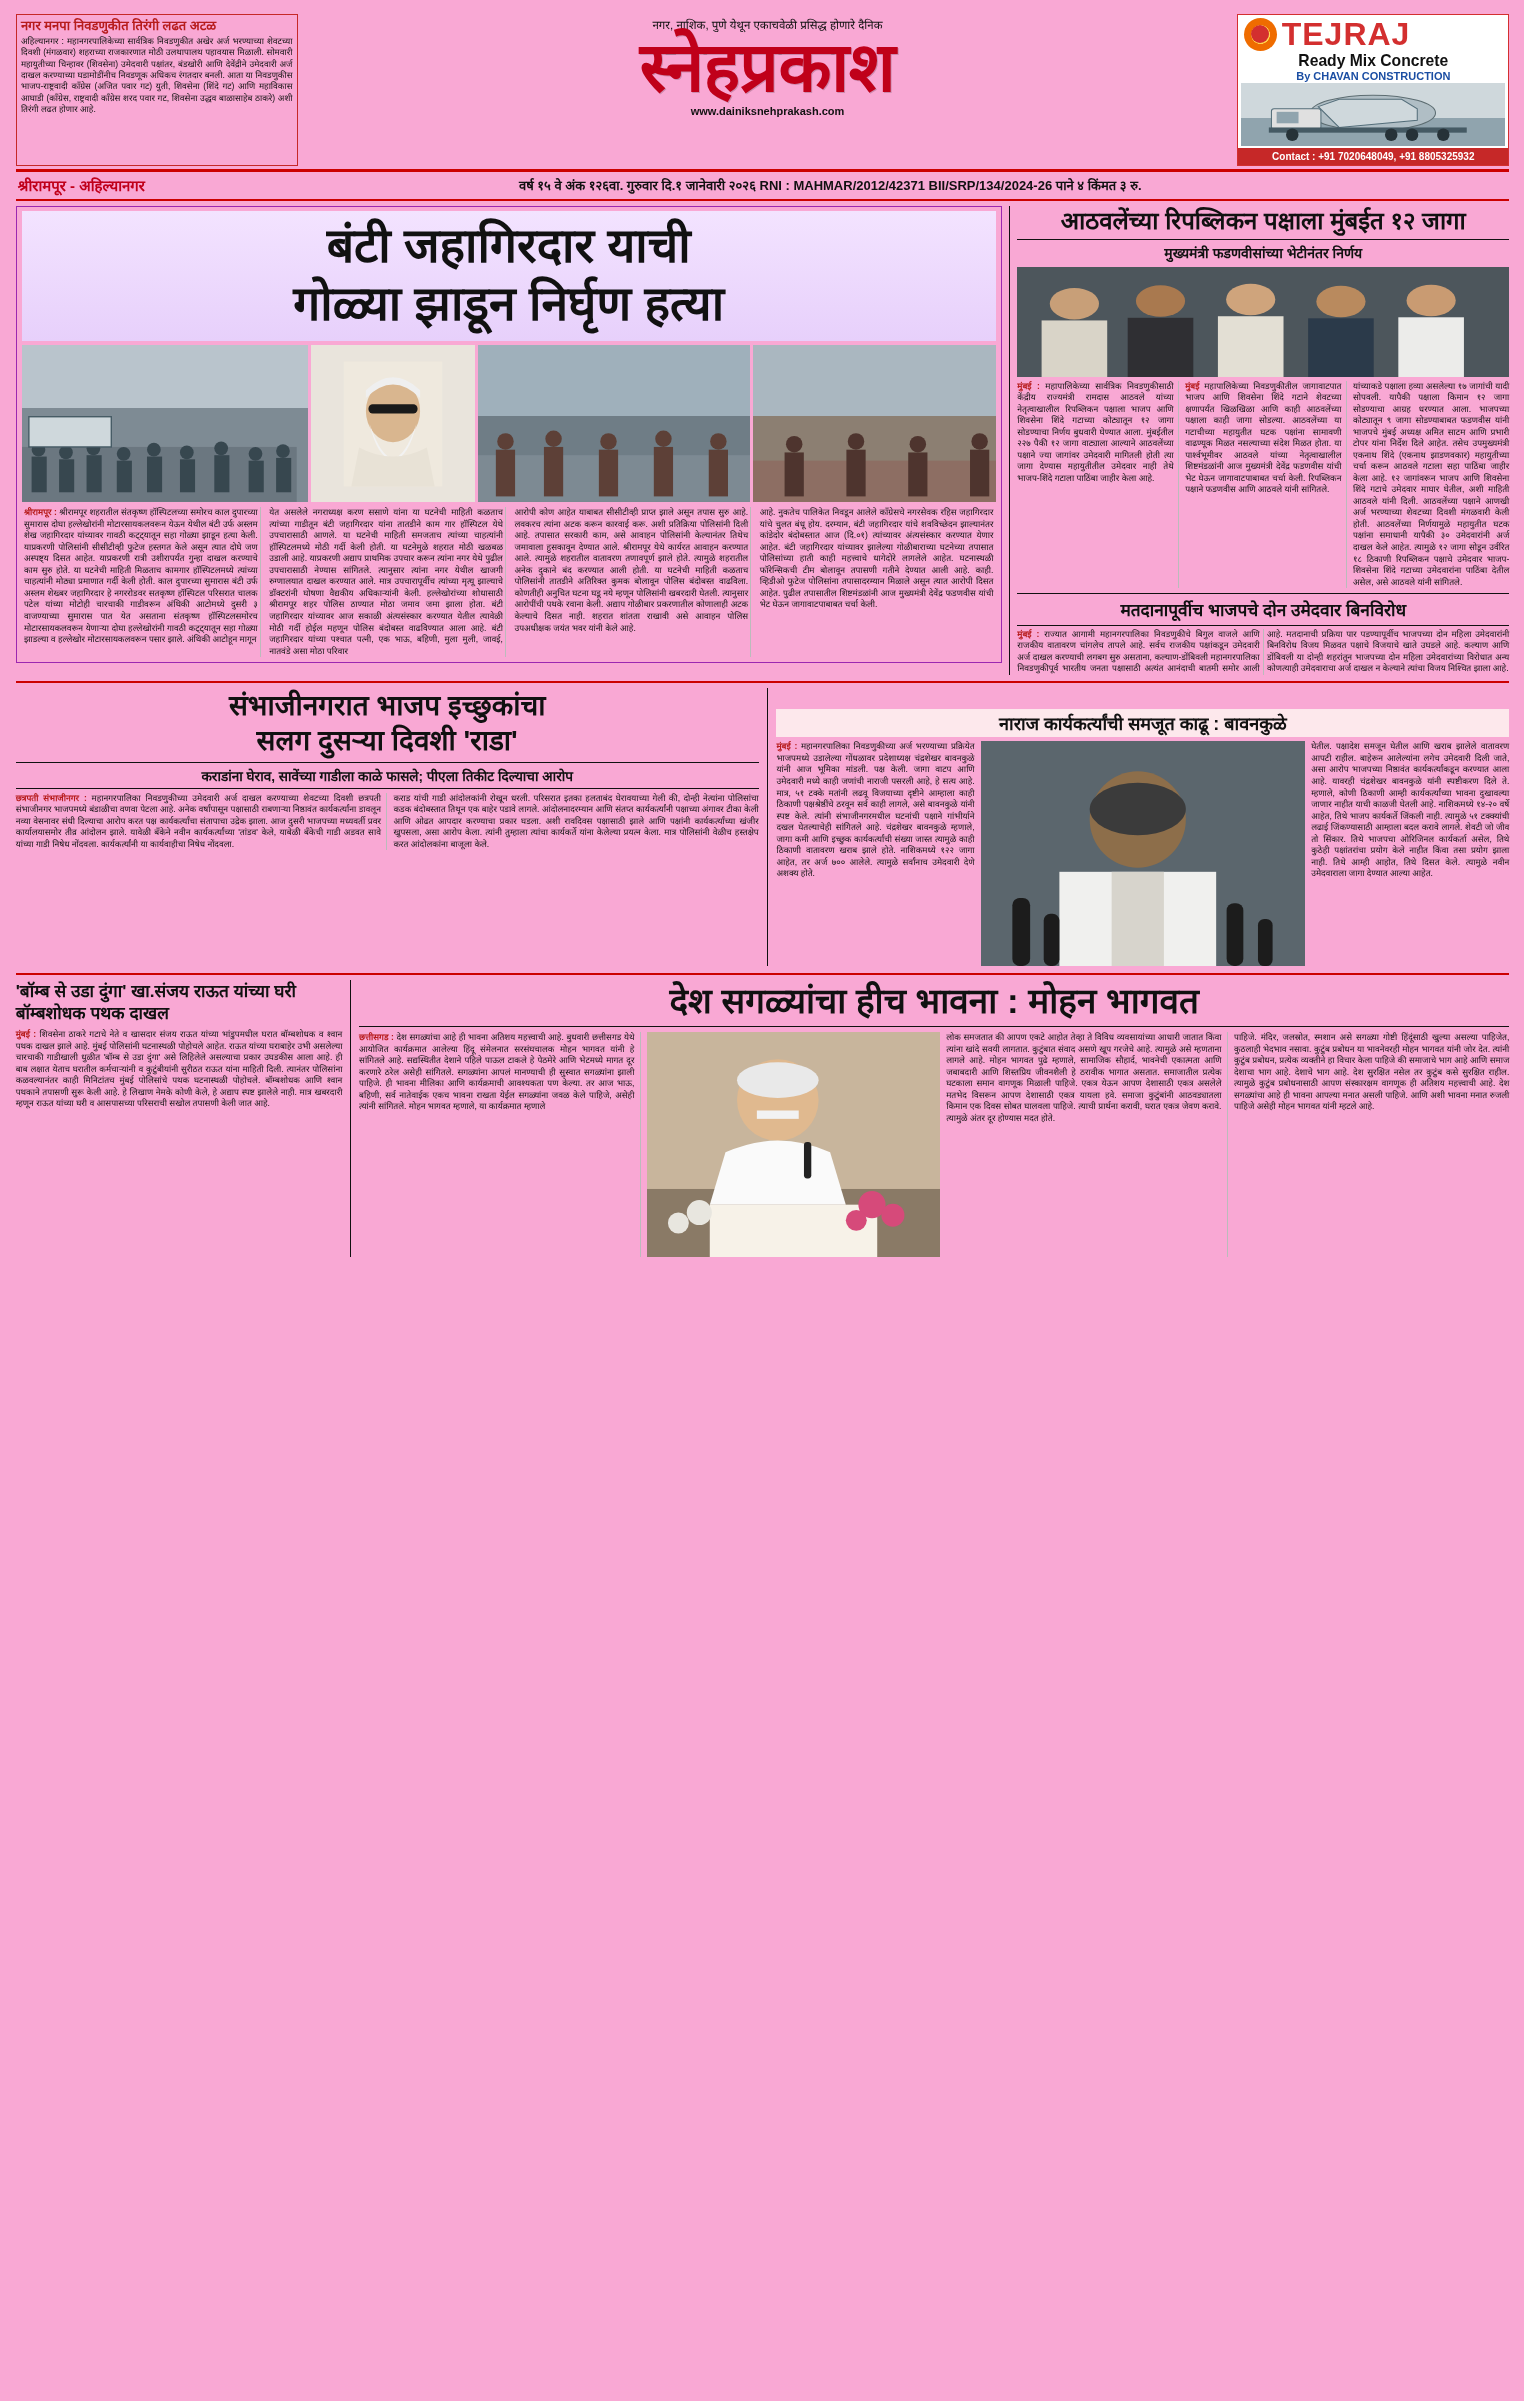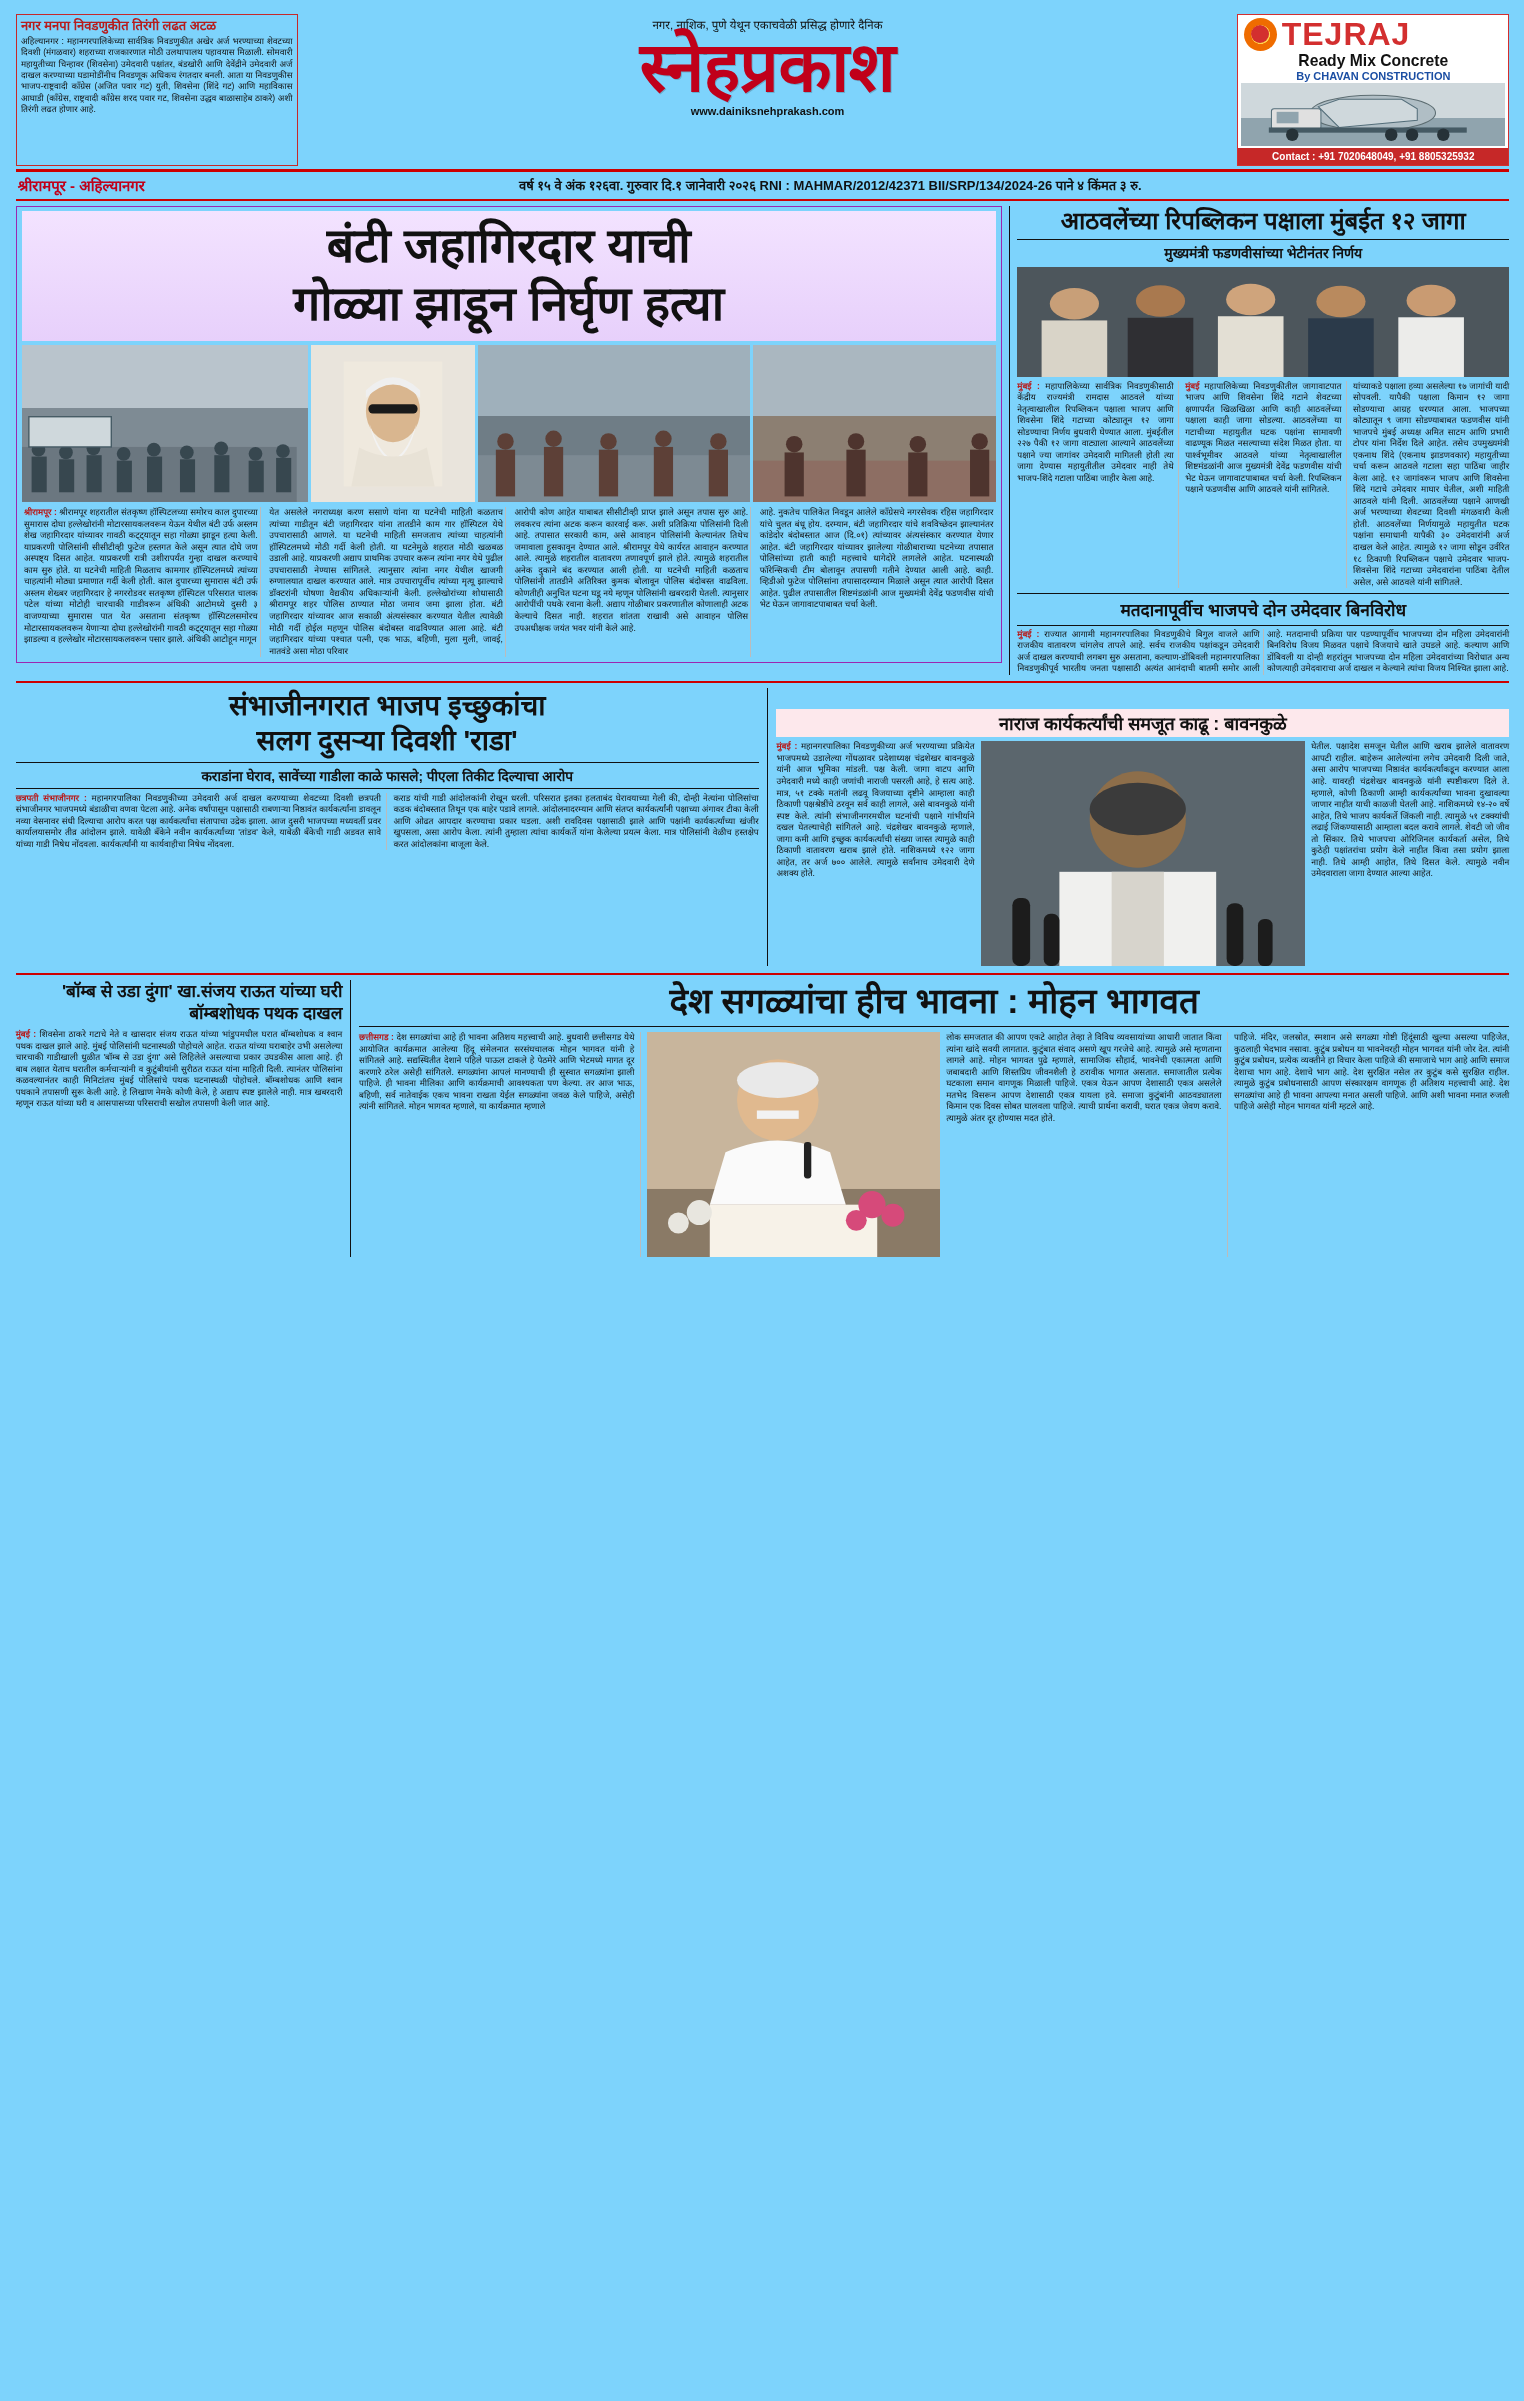--- a/index.html
+++ b/index.html
@@ -6,21 +6,21 @@
   html, body { margin:0; padding:0; }
   body {
     width: 1525px;
     background: #ffffff;
     font-family: "Liberation Sans", sans-serif;
     color: #111;
   }
   .page {
     width: 1525px;
     min-height: 2401px;
-    background: #7dd3fc;
+    background: #f9a8d4;
     padding: 13.6px 15.7px 10.5px 15.7px;
   }
 
   
   .masthead {
     display: flex;
     align-items: stretch;
     gap: 7.3px;
     border-bottom: 2.1px solid #c00;
     padding-bottom: 3.1px;
@@ -336,21 +336,21 @@
     margin-top: 6.3px;
     border-top: 2.1px solid #c00;
     padding-top: 5.2px;
   }
   .bt-left { width: 335px; border-right: 1px solid #111; padding-right: 7.3px; }
   .bt-right { flex: 1; }
   .bt-head {
     font-size: 17.3px;
     font-weight: bold;
     line-height: 1.3;
-    text-align: right;
+    text-align: left;
   }
   .bt-body { font-size: 8.6px; line-height: 1.34; text-align: justify; margin-top: 4.2px; }
   .bt-body .lead-in { color: #b71c1c; font-weight: bold; }
 
   .bt-head-big {
     font-size: 35px;
     font-weight: bold;
     text-align: center;
     line-height: 1.2;
     padding-bottom: 4.2px;

